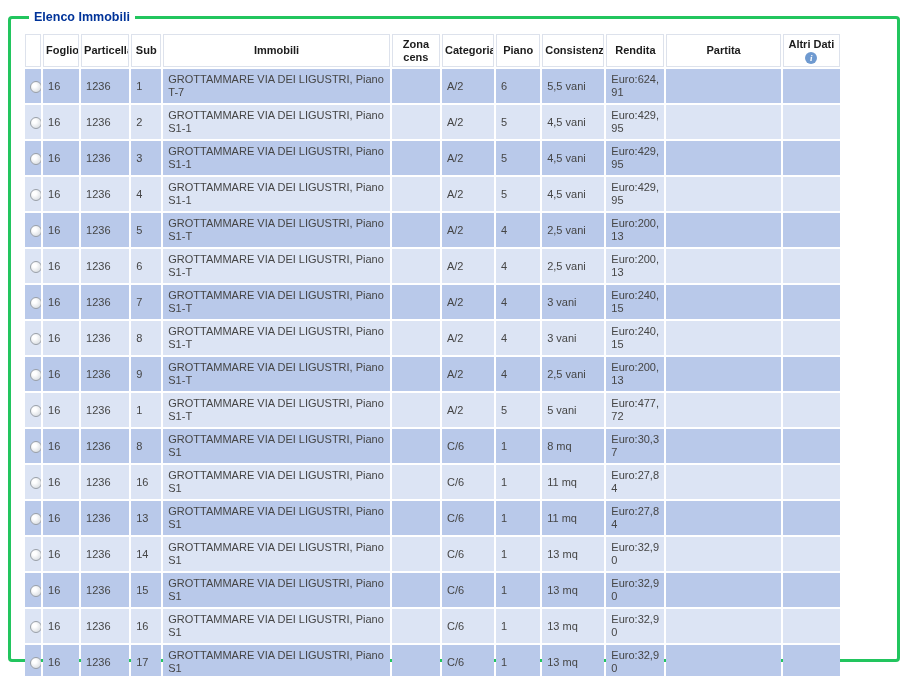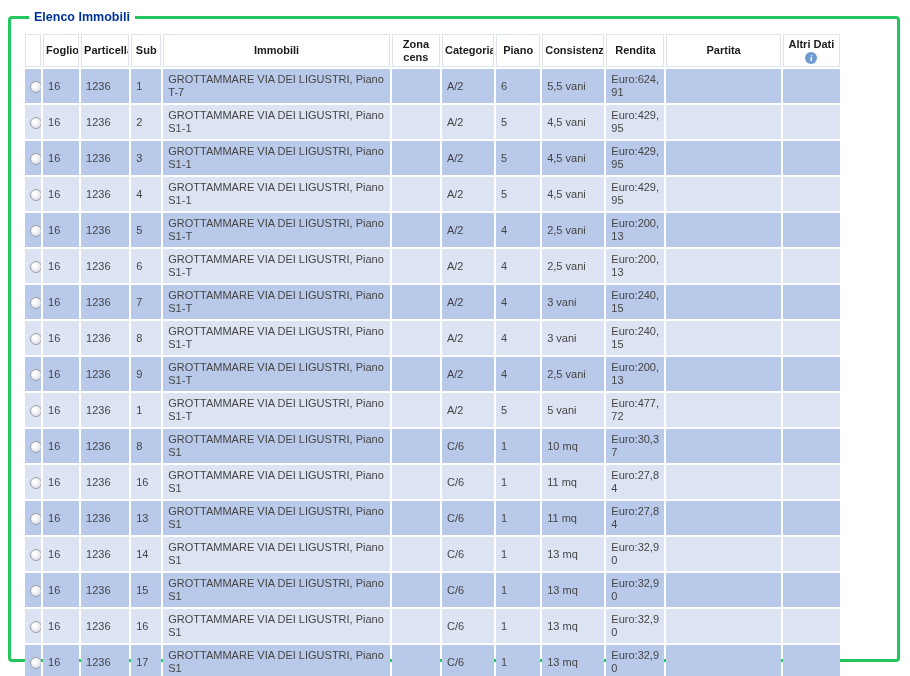--- a/index.html
+++ b/index.html
@@ -278,21 +278,21 @@
         </tr>
         <tr class="dark">
           <td class="radio-cell"><span class="radio"></span></td>
           <td>16</td>
           <td>1236</td>
           <td>8</td>
           <td>GROTTAMMARE VIA DEI LIGUSTRI, Piano S1</td>
           <td></td>
           <td>C/6</td>
           <td>1</td>
-          <td>10 mq</td>
+          <td>8 mq</td>
           <td>Euro:30,37</td>
           <td></td>
           <td></td>
         </tr>
         <tr class="light">
           <td class="radio-cell"><span class="radio"></span></td>
           <td>16</td>
           <td>1236</td>
           <td>16</td>
           <td>GROTTAMMARE VIA DEI LIGUSTRI, Piano S1</td>

